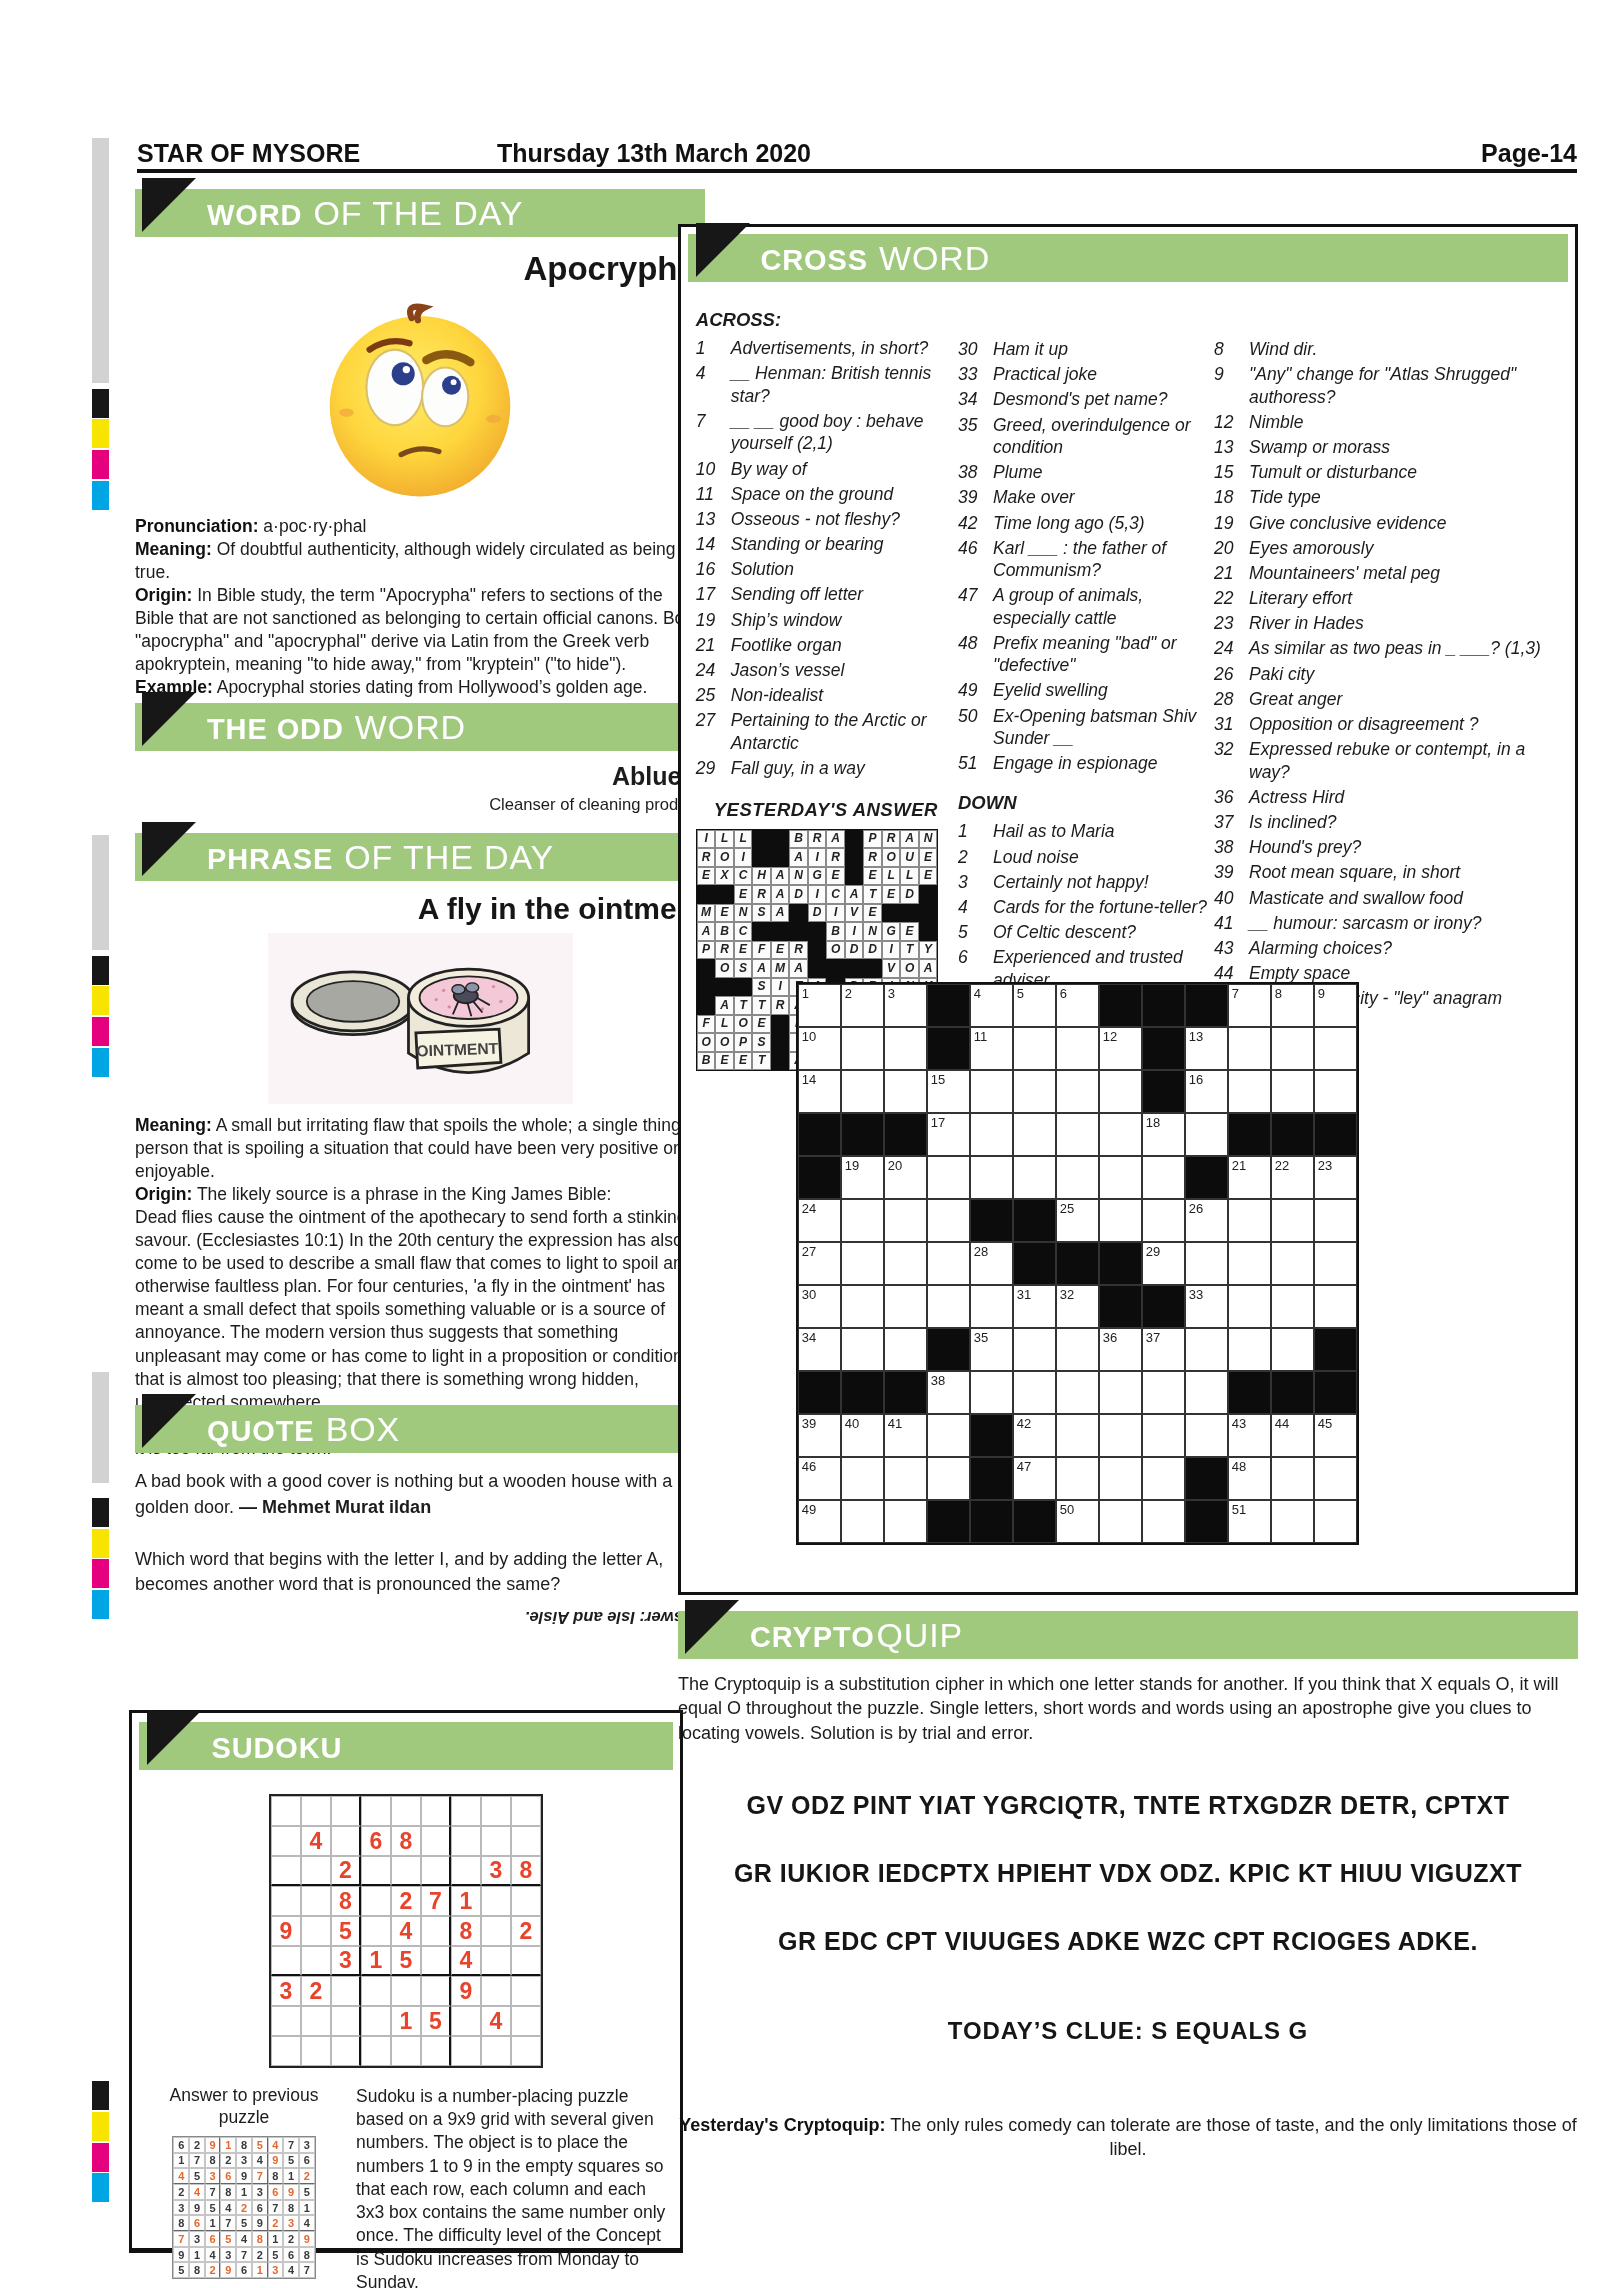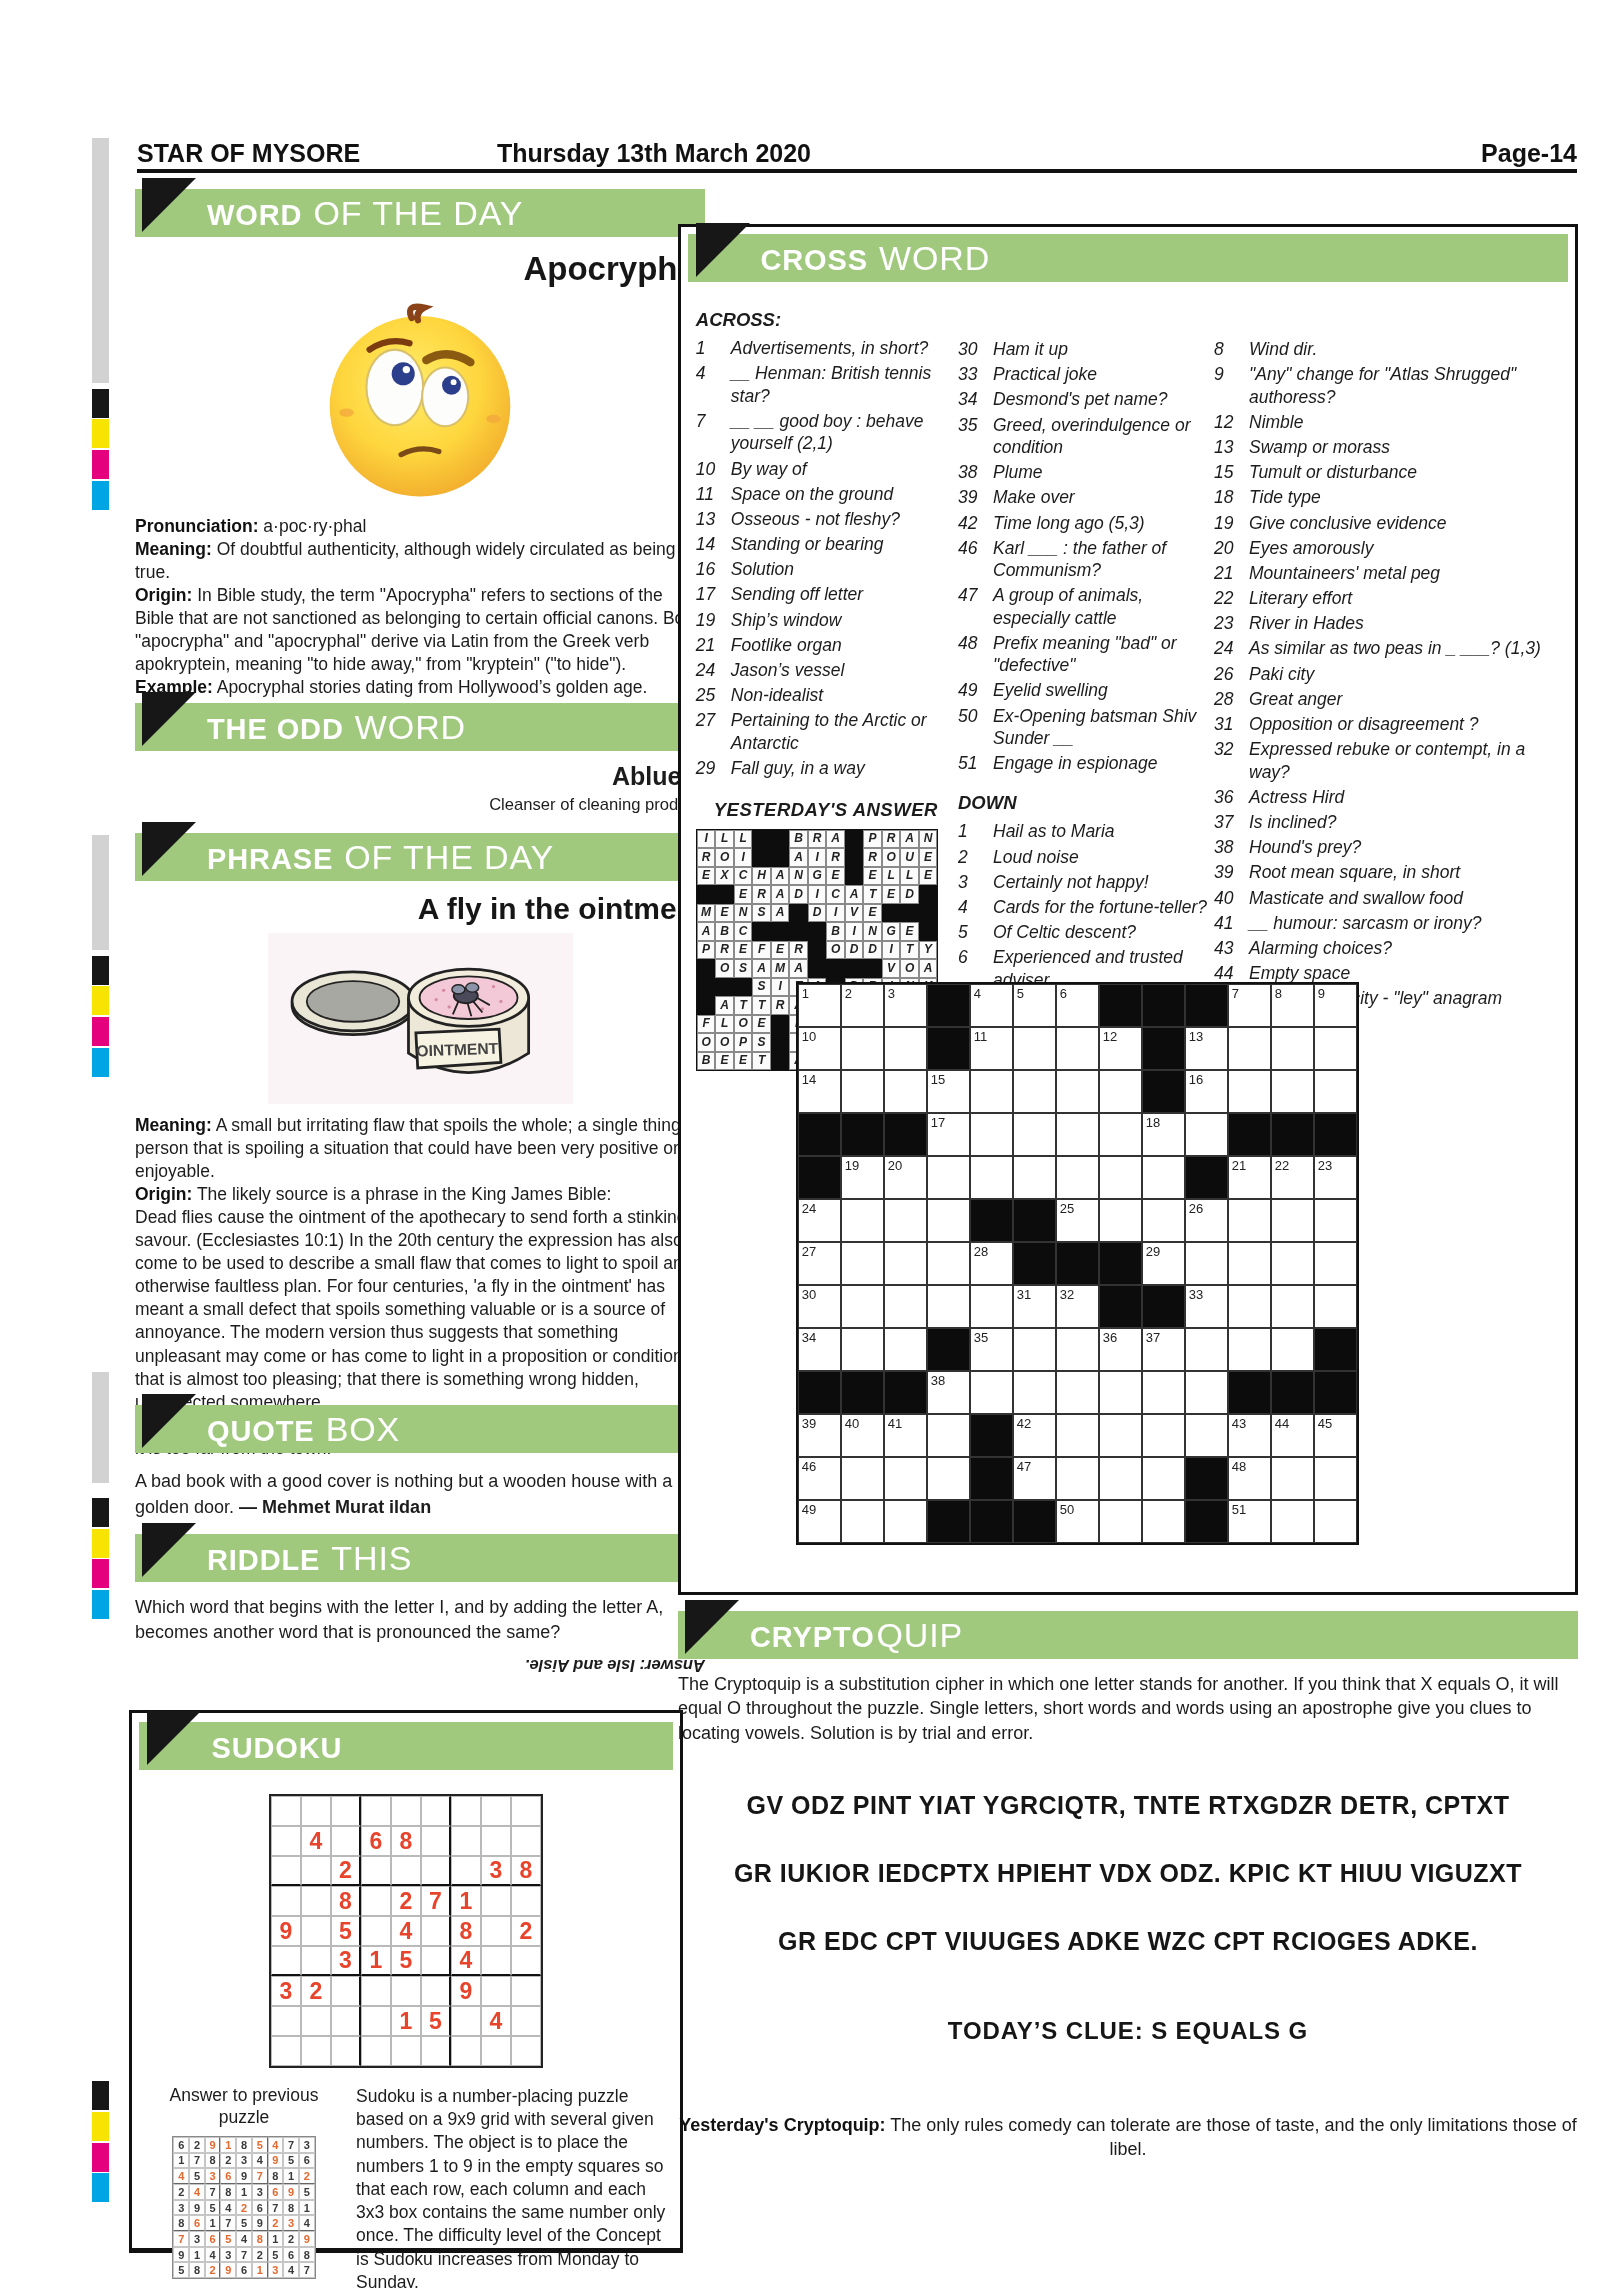--- a/index.html
+++ b/index.html
@@ -240,23 +240,20 @@
   <div class="bar">
     <span class="bar-bold">QUOTE</span><span class="bar-light">BOX</span>
   </div>
   <div class="quote-text">
     <span>A bad book with a good cover is nothing but a wooden house with a golden door.</span>
     <b>— Mehmet Murat ildan</b>
   </div>
 </div>
 
 <div class="leftsec" style="top:1534px">
-  <div class="bar">
-    <span class="bar-bold">RIDDLE</span><span class="bar-light">THIS</span>
-  </div>
   <div class="riddle-text">Which word that begins with the letter I, and by adding the letter A, becomes another word that is pronounced the same?</div>
   <div class="riddle-answer">Answer: Isle and Aisle.</div>
 </div>
 
 <div class="sudoku-box">
   <div class="bar">
     <span class="bar-bold">SUDOKU</span><span class="bar-light"></span>
   </div>
   <div class="sgrid" id="sudoku-grid">
       <div class="srow">

